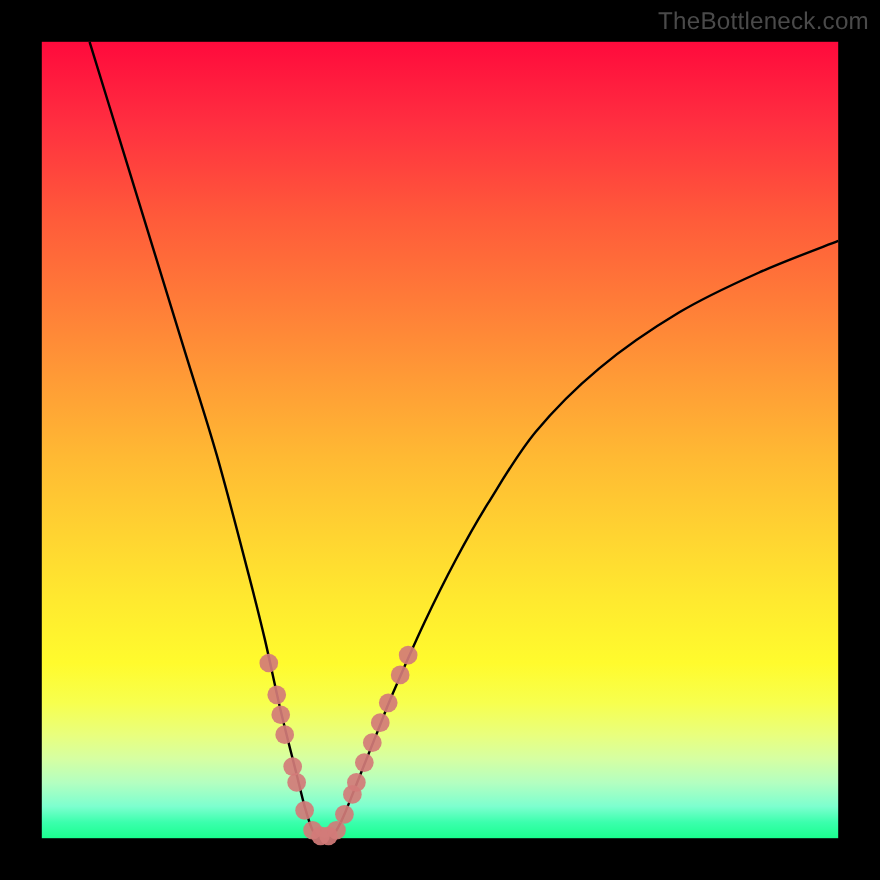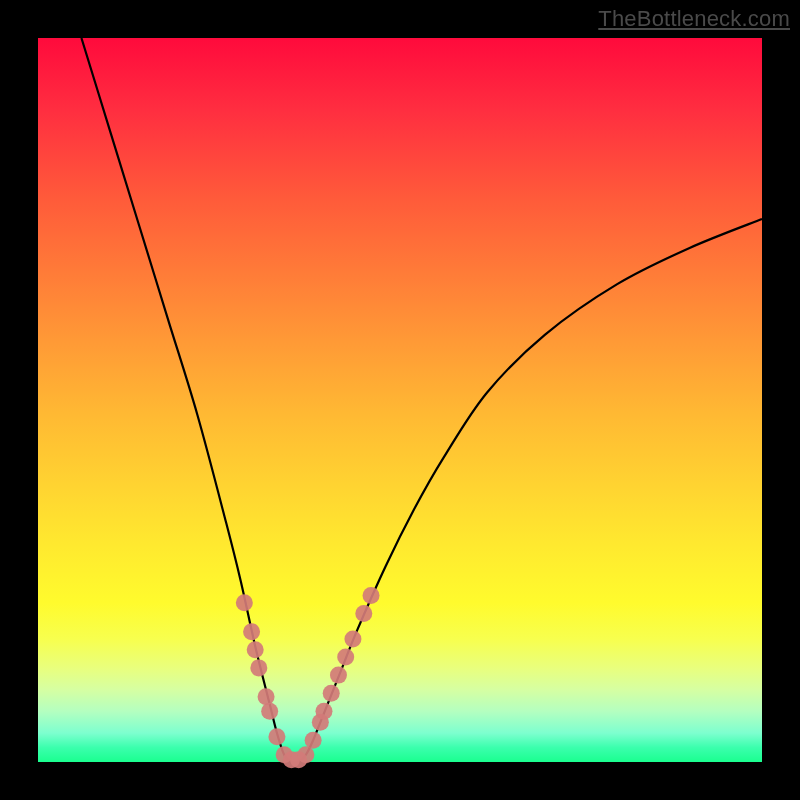--- a/index.html
+++ b/index.html
@@ -44,21 +44,20 @@
   }
   .watermark {
     position: absolute;
     top: 6px;
     right: 10px;
     color: #4a4a4a;
     font-size: 22px;
     font-weight: 500;
     letter-spacing: 0.2px;
     user-select: none;
-    text-decoration: underline;
   }
   svg.curve {
     position: absolute;
     left: 0;
     top: 0;
     width: 724px;
     height: 724px;
     overflow: visible;
   }
 </style>

